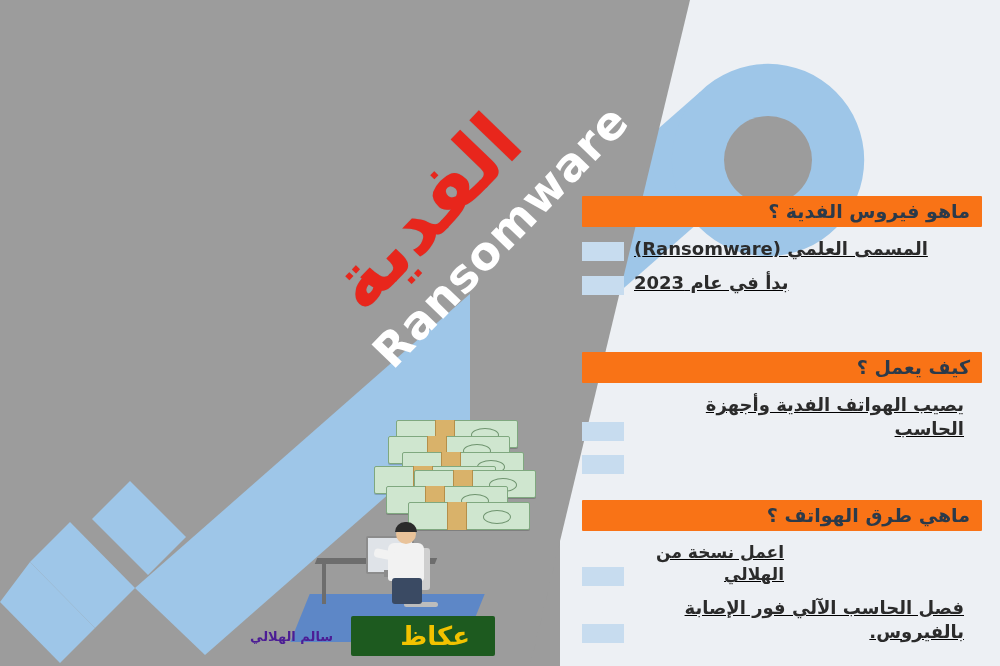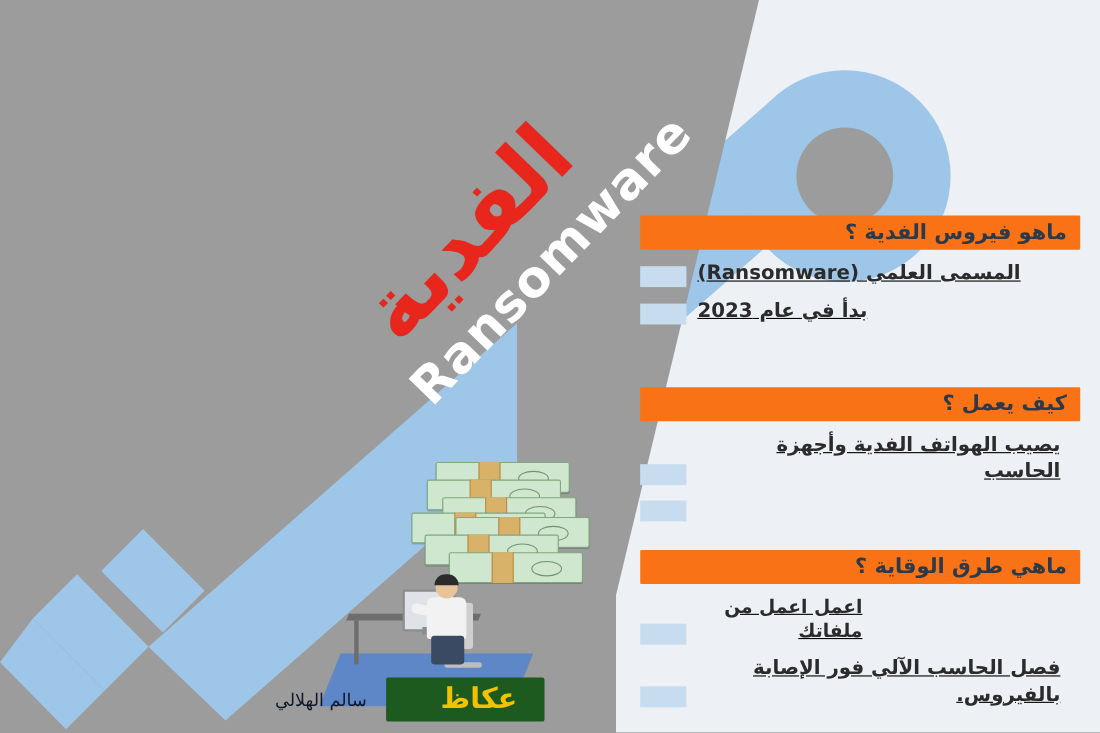--- a/index.html
+++ b/index.html
@@ -129,21 +129,21 @@
     position:absolute;
     left:250px;bottom:8px;
     width:420px;height:44px;
     display:flex;
     flex-direction:row-reverse;
     align-items:center;
     gap:18px;
     direction:rtl;
   }
   #author{
-    font-size:16px;color:#0f172a;font-weight:normal;
+    font-size:13px;color:#4c1d95;font-weight:bold;
   }
   #logo{
     width:120px;height:40px;
     background:#1d5a1f;
     color:#f2c200;
     display:flex;align-items:center;justify-content:center;
     font-size:26px;font-weight:bold;
     letter-spacing:-1px;
     border-radius:2px;
     padding-left:24px;
@@ -286,25 +286,25 @@
       <div class="item">
         <span class="bullet"></span>
         <span class="item-text">يصيب الهواتف الفدية وأجهزة الحاسب</span>
       </div>
       <div class="item">
         <span class="bullet"></span>
       </div>
     </div>
 
     <div class="section" style="top:500px;width:400px;">
-      <div class="sec-head">ماهي طرق الوقاية ؟</div>
+      <div class="sec-head">ماهي طرق الهواتف ؟</div>
       <div class="row2">
         <div class="item">
           <span class="bullet"></span>
-          <span class="item-text">اعمل اعمل من ملفاتك</span>
+          <span class="item-text">اعمل نسخة من الهلالي</span>
         </div>
       </div>
       <div class="item">
         <span class="bullet"></span>
         <span class="item-text">فصل الحاسب الآلي فور الإصابة بالفيروس.</span>
       </div>
     </div>
 
   </div>
 

